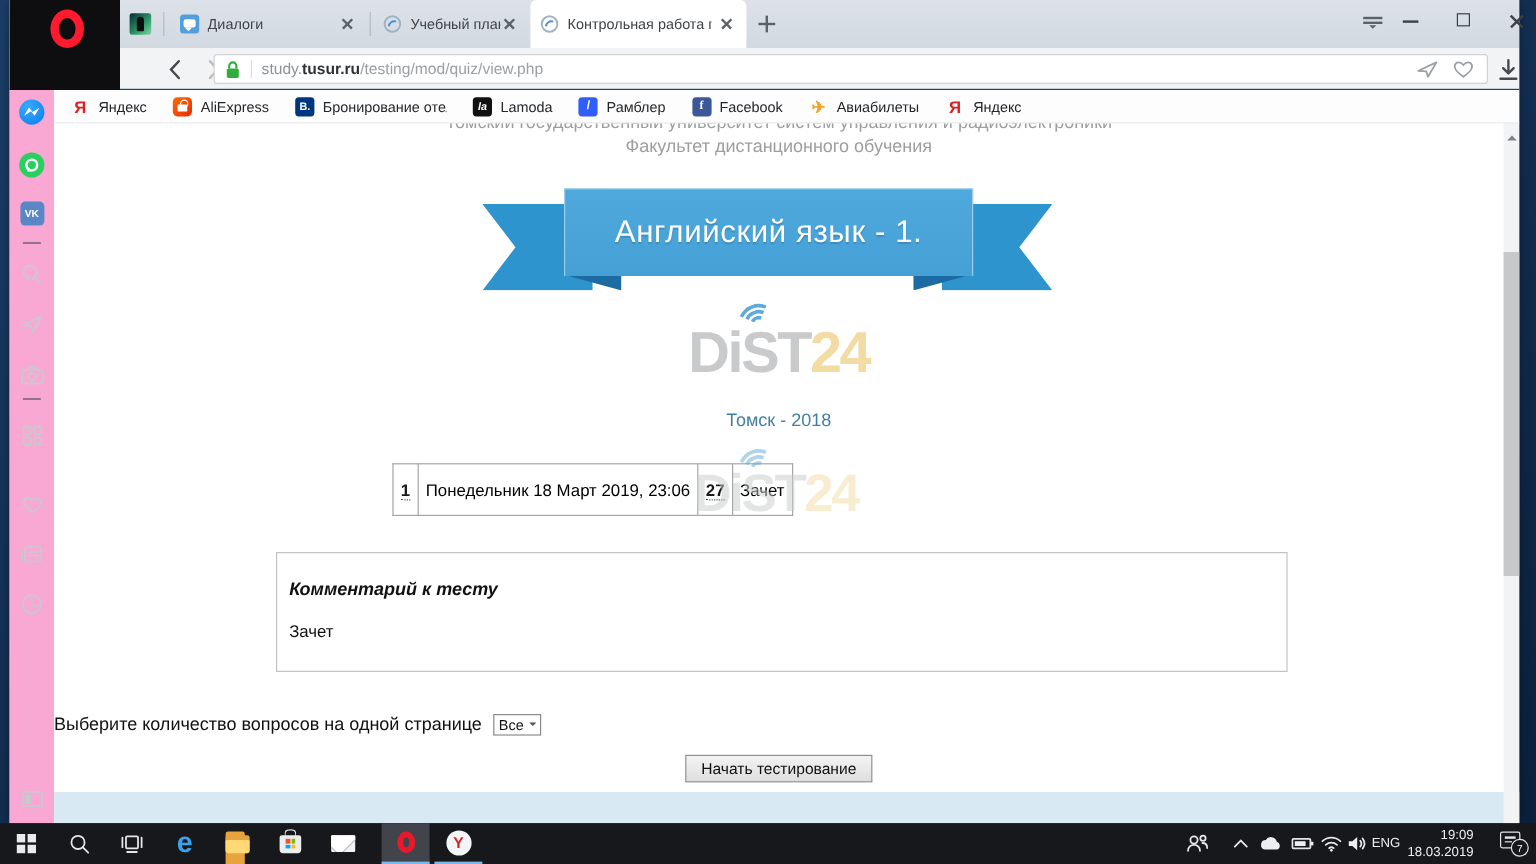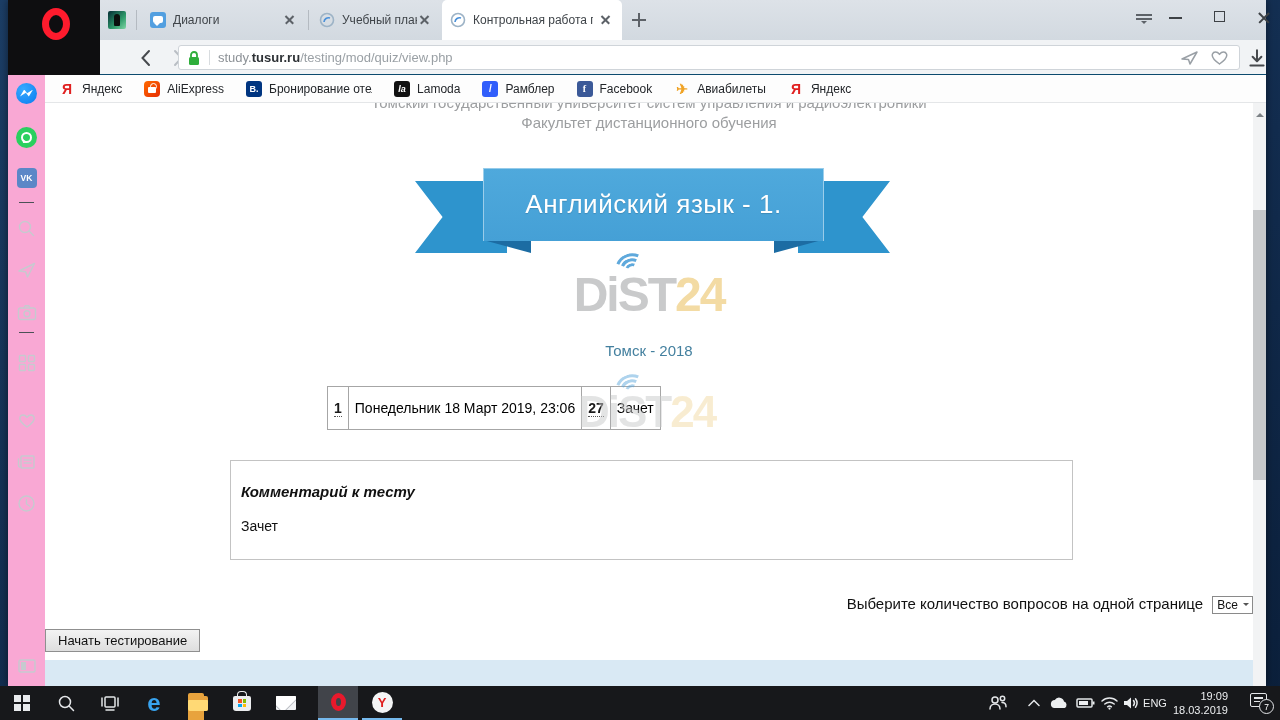--- a/index.html
+++ b/index.html
@@ -81,21 +81,21 @@
   .wapp{width:21px;height:21px;border-radius:50%;background:#2ad05f;position:relative;}
   .wapp:after{content:"";position:absolute;left:5px;top:5px;width:11px;height:11px;border:2px solid #fff;border-radius:50%;box-sizing:border-box;}
   .wapp:before{content:"";position:absolute;left:4px;top:13px;border:3px solid transparent;border-top-color:#fff;transform:rotate(40deg);z-index:2;}
   .vk{width:20px;height:20px;border-radius:4px;background:#5b87c7;color:#fff;font-size:8.5px;font-weight:bold;display:flex;align-items:center;justify-content:center;}
   .sb-stroke{stroke:#c6cacf;fill:none;stroke-width:1.4;stroke-linecap:round;stroke-linejoin:round;}
 
   
   .content{position:absolute;left:37px;top:103px;width:1208px;height:557px;background:#fff;overflow:hidden;}
   .orgline{position:absolute;left:0;width:100%;text-align:center;color:#9c9ea0;font-size:15px;}
   
-  .ribbon{position:absolute;left:370px;top:54px;width:475px;height:90px;margin-top:11px;}
+  .ribbon{position:absolute;left:357px;top:54px;width:475px;height:90px;}
   .wing{position:absolute;top:13px;width:92px;height:72px;background:#2e94cd;}
   .wing.l{left:0;clip-path:polygon(0 0,100% 0,100% 100%,0 100%,30% 50%);}
   .wing.r{right:0;clip-path:polygon(0 0,100% 0,70% 50%,100% 100%,0 100%);}
   .fold{position:absolute;top:72px;width:48px;height:13px;background:#1c6ca3;}
   .fold.l{left:68px;clip-path:polygon(0 0,100% 0,100% 100%);}
   .fold.r{right:68px;clip-path:polygon(0 0,100% 0,0 100%);}
   .band{position:absolute;left:68px;top:0;width:339px;height:73px;
         background:linear-gradient(180deg,#4fa9dc,#45a0d6);
         border-left:1px solid rgba(255,255,255,.45);border-right:1px solid rgba(255,255,255,.45);
         box-shadow:inset 0 1px 0 rgba(255,255,255,.4);
@@ -118,25 +118,25 @@
   .rtable td{height:43px;vertical-align:middle;background:transparent;}
   .c-center{text-align:center;}
   .tlink{font-weight:bold;color:#1a1a1a;border-bottom:1px dotted #555;cursor:pointer;}
   .watermark{position:absolute;left:533px;top:287px;opacity:.5;pointer-events:none;z-index:3;}
   .watermark .dist-inner{font-size:44px;}
   
   .combox{position:absolute;left:185px;top:357px;width:843px;height:100px;border:1px solid #c3c3c3;box-sizing:border-box;}
   .com-title{position:absolute;left:10px;top:22px;font-weight:bold;font-size:15px;color:#111;font-style:italic;}
   .com-body{position:absolute;left:10px;top:57px;font-size:14px;color:#111;}
   
-  .qrow{position:absolute;left:0;top:492px;width:100%;text-align:right;font-size:15px;color:#111;}
+  .qrow{position:absolute;left:0;top:492px;width:100%;text-align:left;font-size:15px;color:#111;}
   .selbox{display:inline-block;border:1px solid #8a8a8a;background:#fff;font-size:12px;color:#111;
           padding:1px 14px 1px 4px;position:relative;margin-left:5px;vertical-align:middle;}
   .selbox:after{content:"";position:absolute;right:3px;top:6px;border:3.5px solid transparent;border-top-color:#555;}
-  .startrow{position:absolute;left:0;top:526px;width:100%;}
+  .startrow{position:absolute;left:0;top:526px;width:100%;text-align:center;}
   .startbtn{display:inline-block;font-size:13px;color:#111;background:linear-gradient(180deg,#f3f3f3,#dedede);
             border:1px solid #8f8f8f;padding:3px 12px;}
   .footer-strip{position:absolute;left:37px;right:0;bottom:0;height:26px;background:#d9e9f4;}
   
   .vscroll{position:absolute;right:0;top:103px;width:13px;bottom:0;background:#f2f3f4;z-index:6;}
   .vs-up{position:absolute;left:3px;top:6px;border:4px solid transparent;border-bottom-color:#7d8286;}
   .vs-thumb{position:absolute;left:0;top:107px;width:13px;height:270px;background:#c6c8ca;}
 
   
   .taskbar{position:absolute;left:0;bottom:0;width:1280px;height:34px;background:#17181b;z-index:10;}

